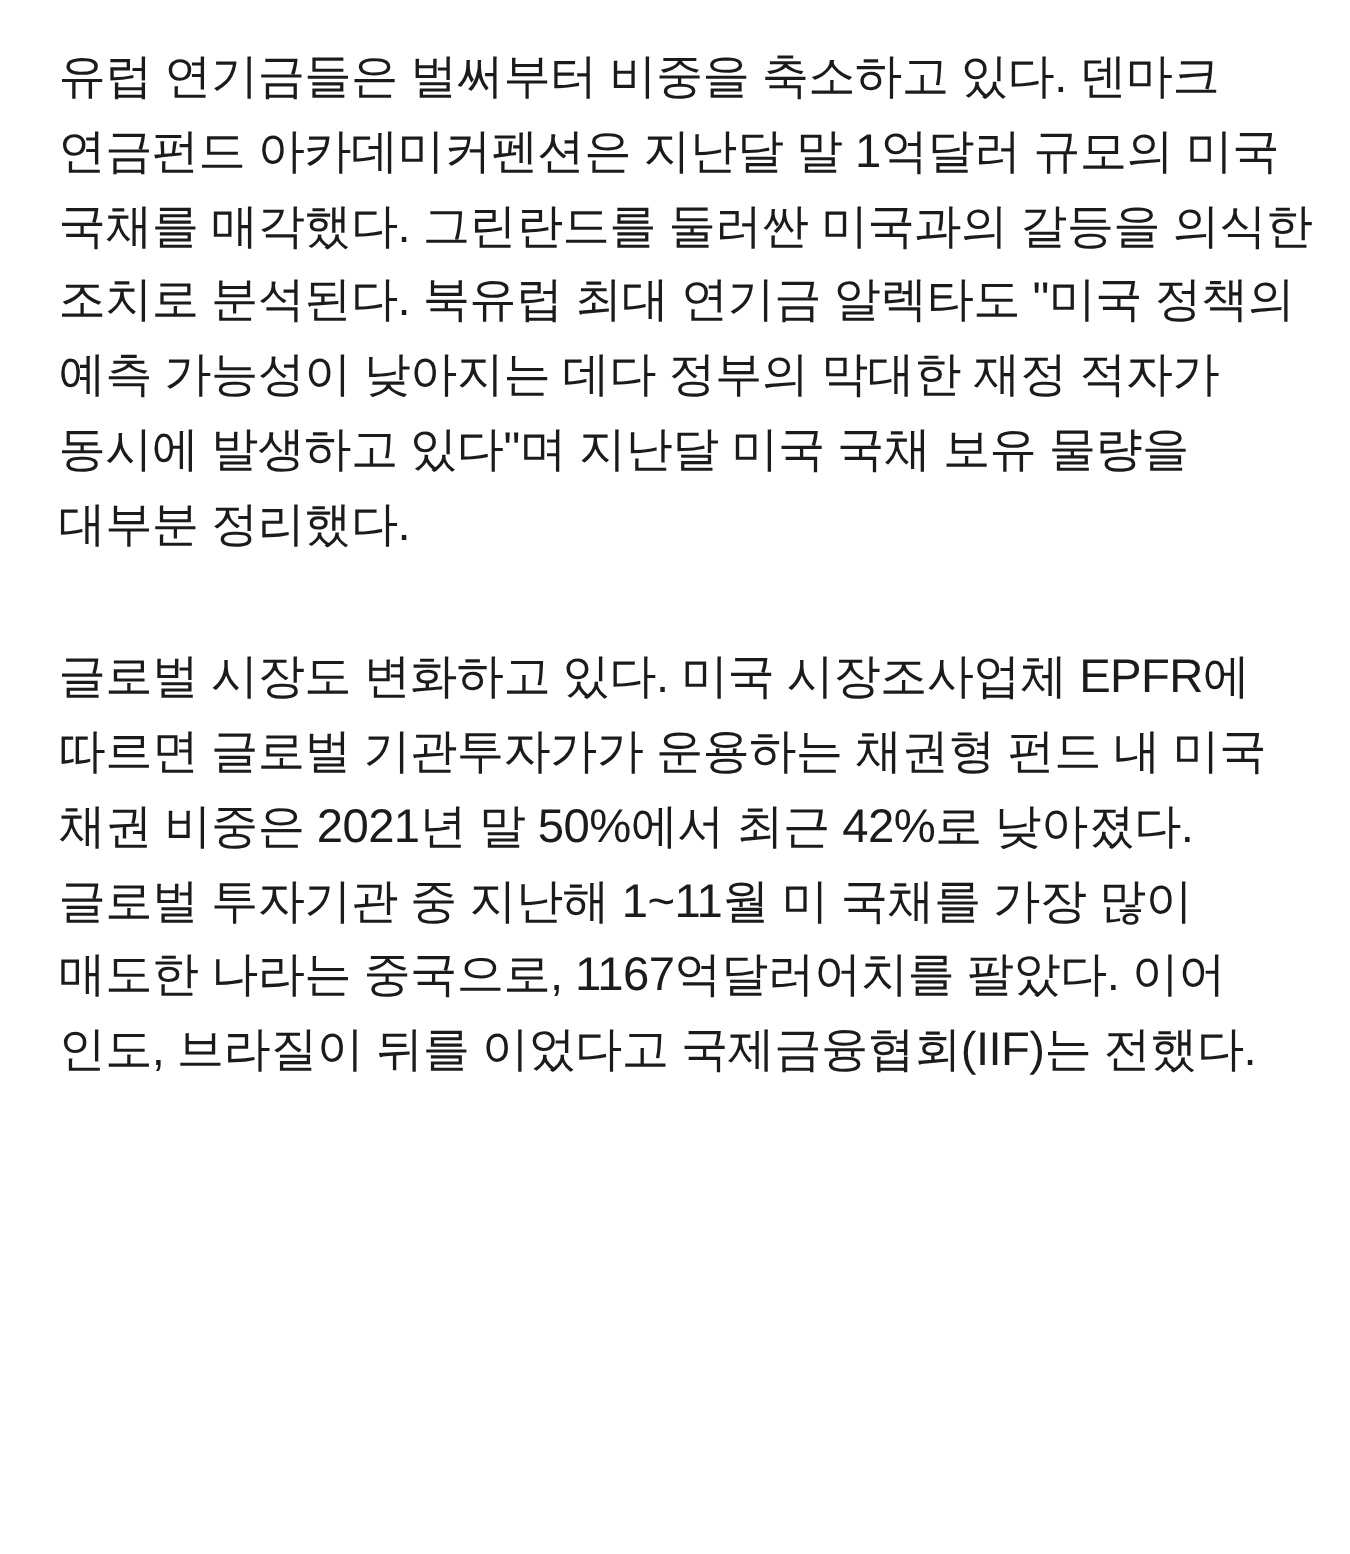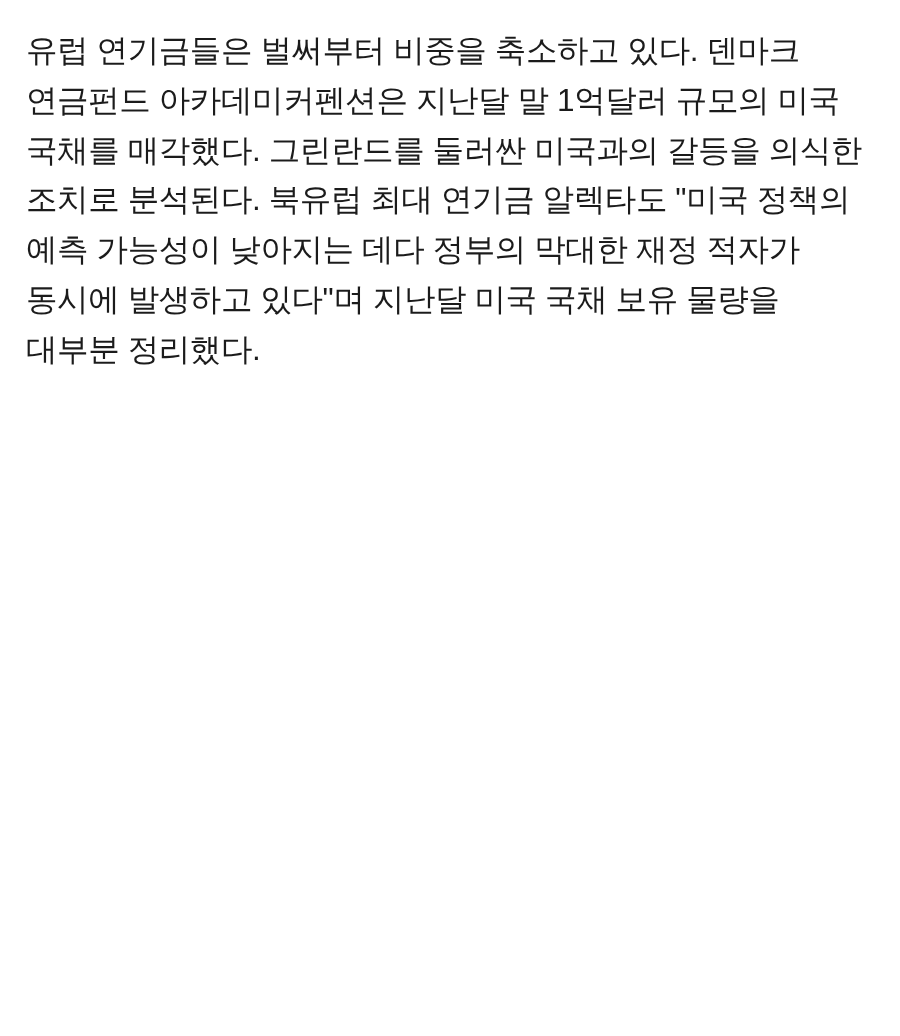--- a/index.html
+++ b/index.html
@@ -7,21 +7,21 @@
     padding: 0;
     background: #ffffff;
   }
   body {
     width: 900px;
     min-height: 1036px;
     font-family: "Liberation Sans", "DejaVu Sans", sans-serif;
     color: #1a1a1a;
   }
   .article {
-    padding: 26px 22px 0 26px;
+    padding: 26px 22px 0 39px;
     box-sizing: border-box;
     width: 900px;
   }
   .para {
     font-size: 31.5px;
     line-height: 1.58;
     letter-spacing: -0.4px;
     word-break: keep-all;
     margin: 0;
     color: #1b1b1b;
@@ -29,13 +29,14 @@
   }
   .para + .para {
     margin-top: 52px;
   }
 </style>
 </head>
 <body>
 
 <div class="article">
   <p class="para">유럽 연기금들은 벌써부터 비중을 축소하고 있다. 덴마크 연금펀드 아카데미커펜션은 지난달 말 1억달러 규모의 미국 국채를 매각했다. 그린란드를 둘러싼 미국과의 갈등을 의식한 조치로 분석된다. 북유럽 최대 연기금 알렉타도 "미국 정책의 예측 가능성이 낮아지는 데다 정부의 막대한 재정 적자가 동시에 발생하고 있다"며 지난달 미국 국채 보유 물량을 대부분 정리했다.</p>
+  <p class="para">글로벌 시장도 변화하고 있다. 미국 시장조사업체 EPFR에 따르면 글로벌 기관투자가가 운용하는 채권형 펀드 내 미국 채권 비중은 2021년 말 50%에서 최근 42%로 낮아졌다. 글로벌 투자기관 중 지난해 1~11월 미 국채를 가장 많이 매도한 나라는 중국으로, 1167억달러어치를 팔았다. 이어 인도, 브라질이 뒤를 이었다고 국제금융협회(IIF)는 전했다.</p>
 </div>
 
 </body></html>

